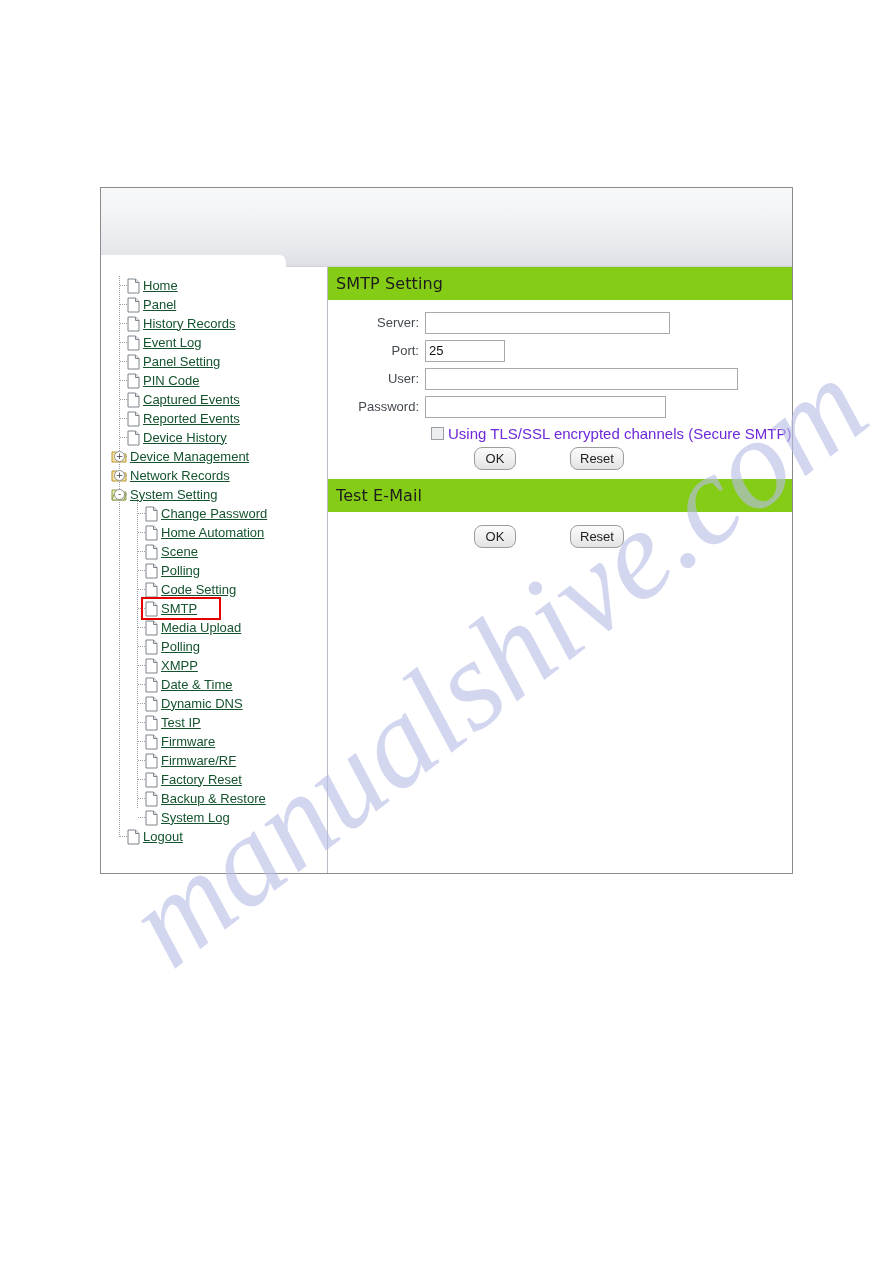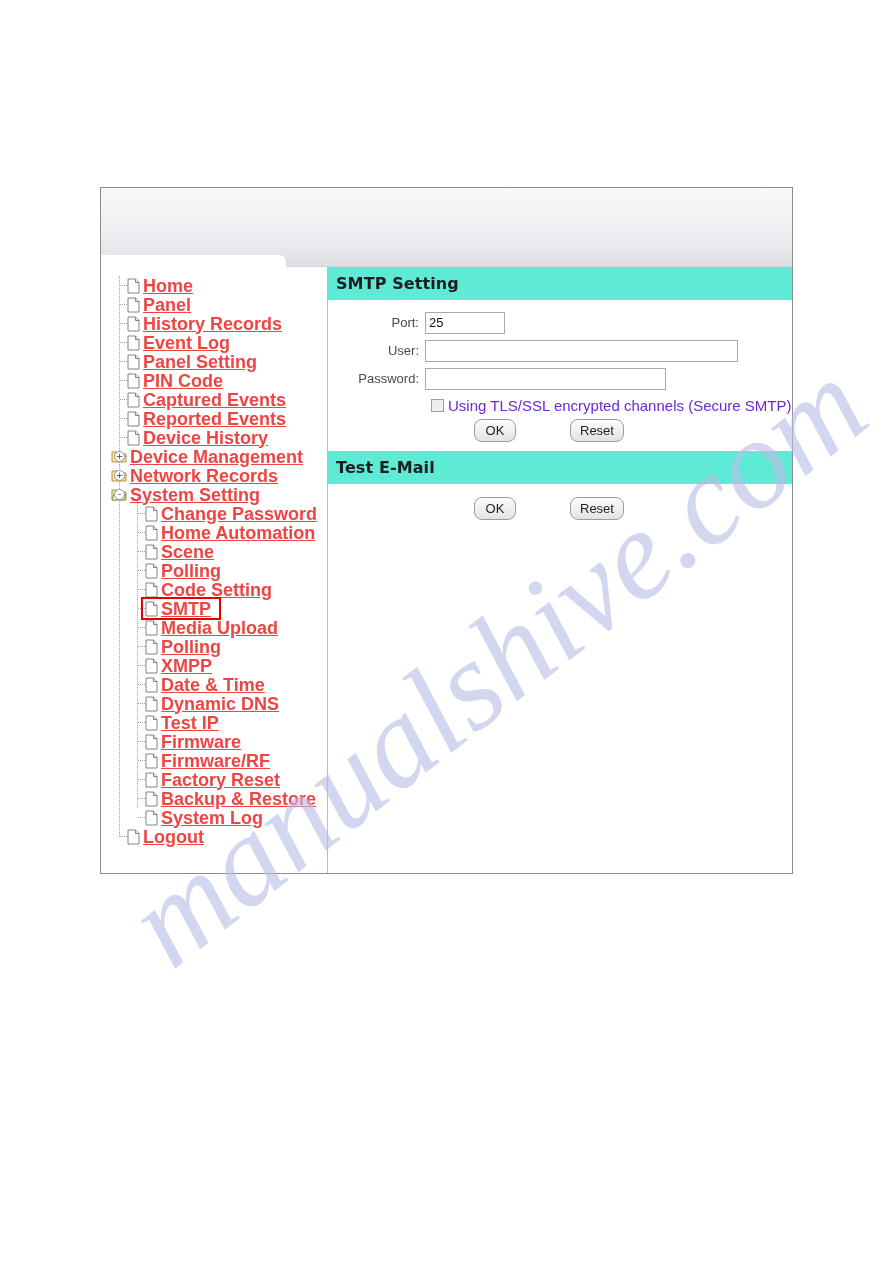--- a/index.html
+++ b/index.html
@@ -174,26 +174,25 @@
     cursor: pointer;
     z-index: 3;
   }
 
   
   .ic-page { width: 13px; height: 16px; margin-right: 3px; flex: none; }
   .ic-folder { width: 16px; height: 13px; margin-right: 3px; flex: none; }
 
   .tlabel {
     font-family: "Liberation Sans", sans-serif;
-    font-size: 18px;
-    color: #ef4444;
+    font-size: 13px;
+    color: #14532d;
     text-decoration: underline;
     cursor: pointer;
     line-height: 16px;
-    font-weight: bold;
   }
 
   
   .node-highlight {
     position: absolute;
     left: 32px;
     width: 80px; height: 23px;
     border: 2px solid #e50000;
     pointer-events: none;
     z-index: 6;
@@ -202,26 +201,26 @@
   
   .content {
     position: absolute;
     left: 226px; top: 0;
     right: 0; bottom: 0;
     border-left: 1px solid #b9bcc2;
     background: #ffffff;
   }
   .panel-title {
     height: 33px;
-    background: #5eead4;
+    background: #84cc16;
     display: flex;
     align-items: center;
     padding-left: 8px;
     font-family: "DejaVu Sans", sans-serif;
-    font-weight: bold;
+    font-weight: normal;
     font-size: 16px;
     color: #1d1d1d;
     letter-spacing: 0.1px;
     text-align: center;
   }
   .form-block { padding: 11px 0 9px 0; }
   .frow {
     display: flex;
     align-items: center;
     margin-bottom: 5px;
@@ -621,20 +620,24 @@
             </div>
           </div>
       </div>
 
       <div class="content">
 
         <div class="panel-title">SMTP Setting</div>
 
         <div class="form-block">
 
+          <div class="frow">
+            <div class="flabel">Server:</div>
+            <input class="finput w-server" type="text" value="" style="">
+          </div>
 
           <div class="frow">
             <div class="flabel">Port:</div>
             <input class="finput w-port" type="text" value="25" style="">
           </div>
 
           <div class="frow">
             <div class="flabel">User:</div>
             <input class="finput w-user" type="text" value="" style="">
           </div>

